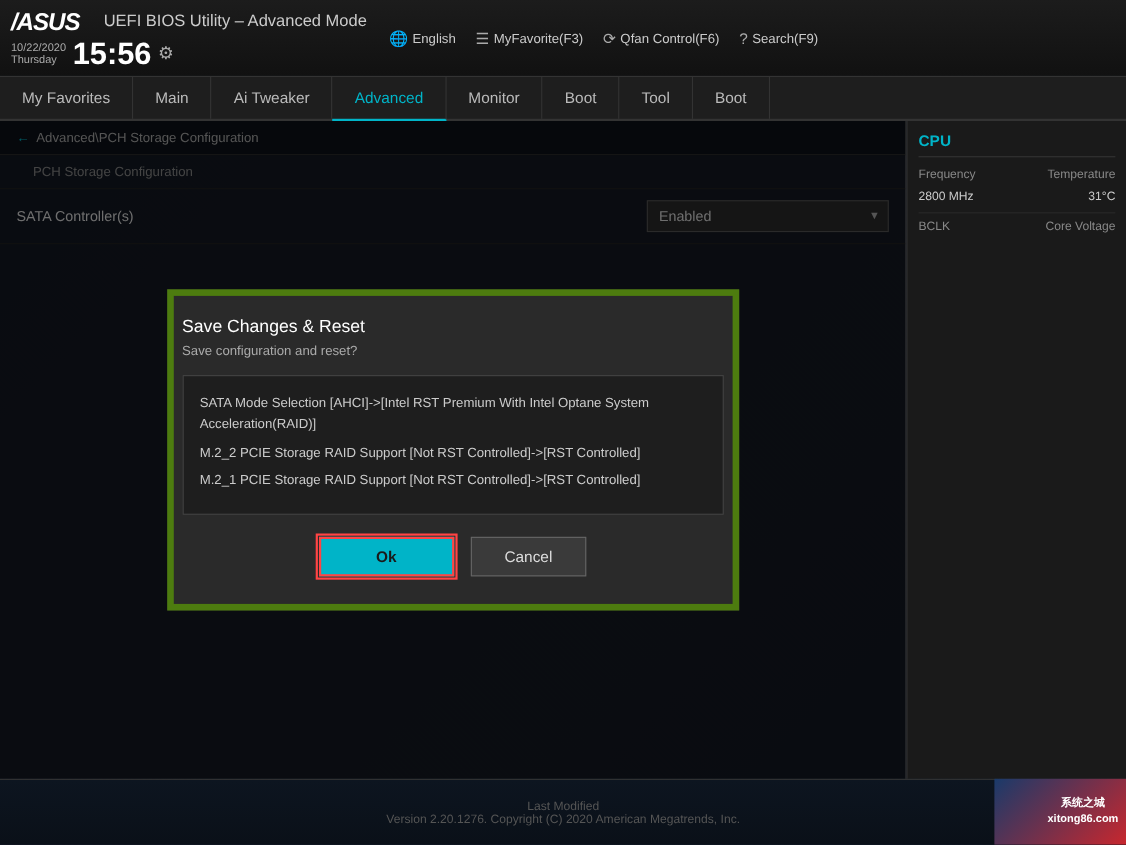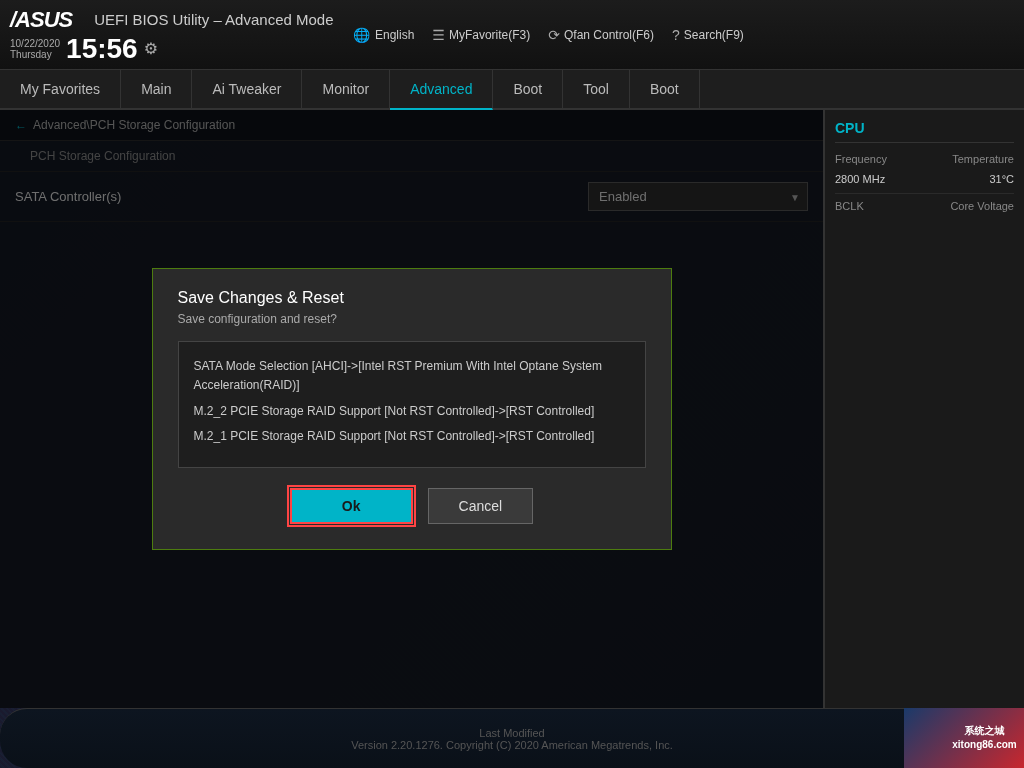--- a/index.html
+++ b/index.html
@@ -197,23 +197,23 @@
       position: absolute;
       top: 0; left: 0; right: 0; bottom: 0;
       background: rgba(0,0,0,0.5);
       display: flex;
       align-items: center;
       justify-content: center;
       z-index: 100;
     }
     .dialog {
       background: #2a2a2a;
-      border: 1px solid #4d7c0f;
+      border: 6px solid #4d7c0f;
       width: 520px;
-      padding: 20px 25px 25px;
+      padding: 20px 8px 25px;
     }
     .dialog-title {
       color: #fff;
       font-size: 16px;
       margin-bottom: 5px;
     }
     .dialog-subtitle {
       color: #aaa;
       font-size: 12px;
       margin-bottom: 15px;
@@ -295,21 +295,20 @@
     .footer {
       position: relative;
       z-index: 10;
       background: linear-gradient(180deg, #0d1520 0%, #0a1018 100%);
       height: 60px;
       display: flex;
       flex-direction: column;
       align-items: center;
       justify-content: center;
       border-top: 1px solid #333;
-      border-radius: 27px;
     }
     .footer-last-modified {
       color: #555;
       font-size: 11px;
     }
     .footer-version {
       color: #555;
       font-size: 11px;
     }
 
@@ -371,22 +370,22 @@
       <span>Search(F9)</span>
     </div>
   </div>
 
 </div>
 
 <div class="navbar">
   <div class="nav-item">My Favorites</div>
   <div class="nav-item">Main</div>
   <div class="nav-item">Ai Tweaker</div>
+  <div class="nav-item active">Advanced</div>
   <div class="nav-item">Monitor</div>
-  <div class="nav-item active">Advanced</div>
   <div class="nav-item">Boot</div>
   <div class="nav-item">Tool</div>
   <div class="nav-item">Boot</div>
 </div>
 
 <div class="main-content">
 
   <div class="left-panel">
 
     <div class="breadcrumb">

